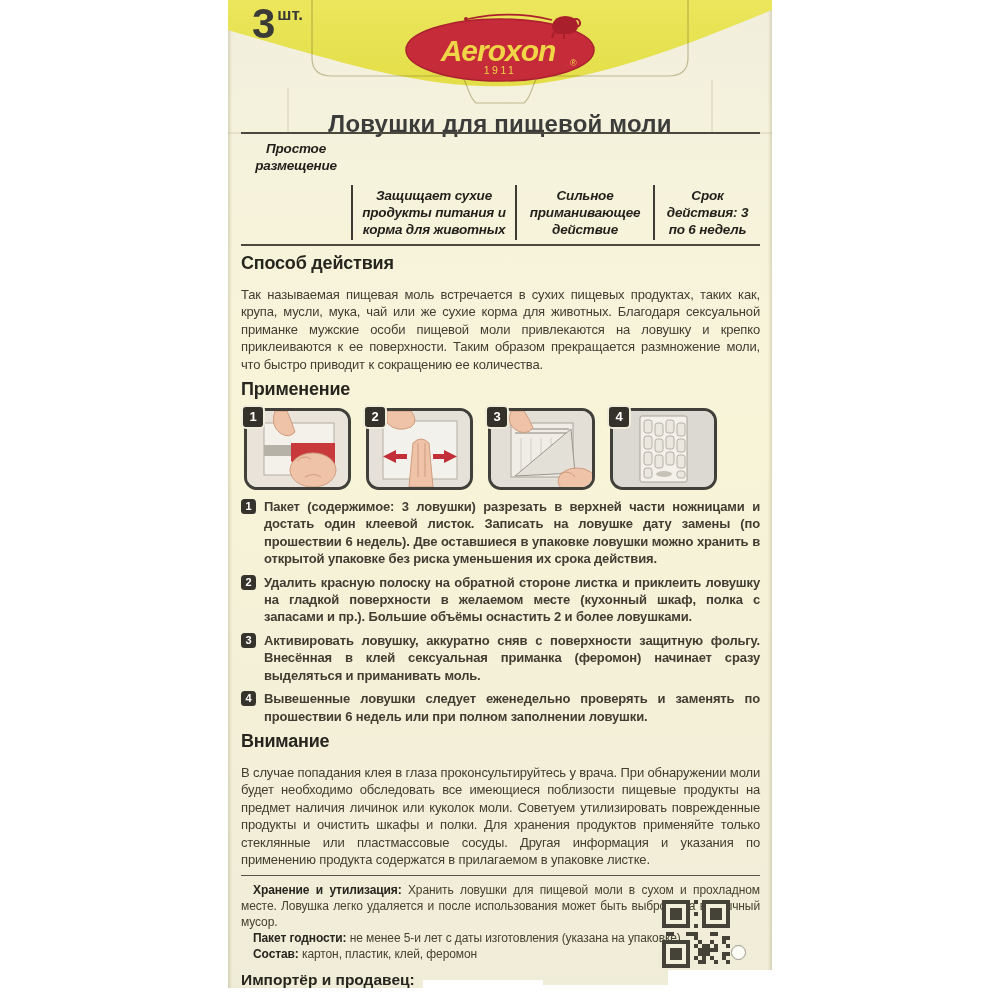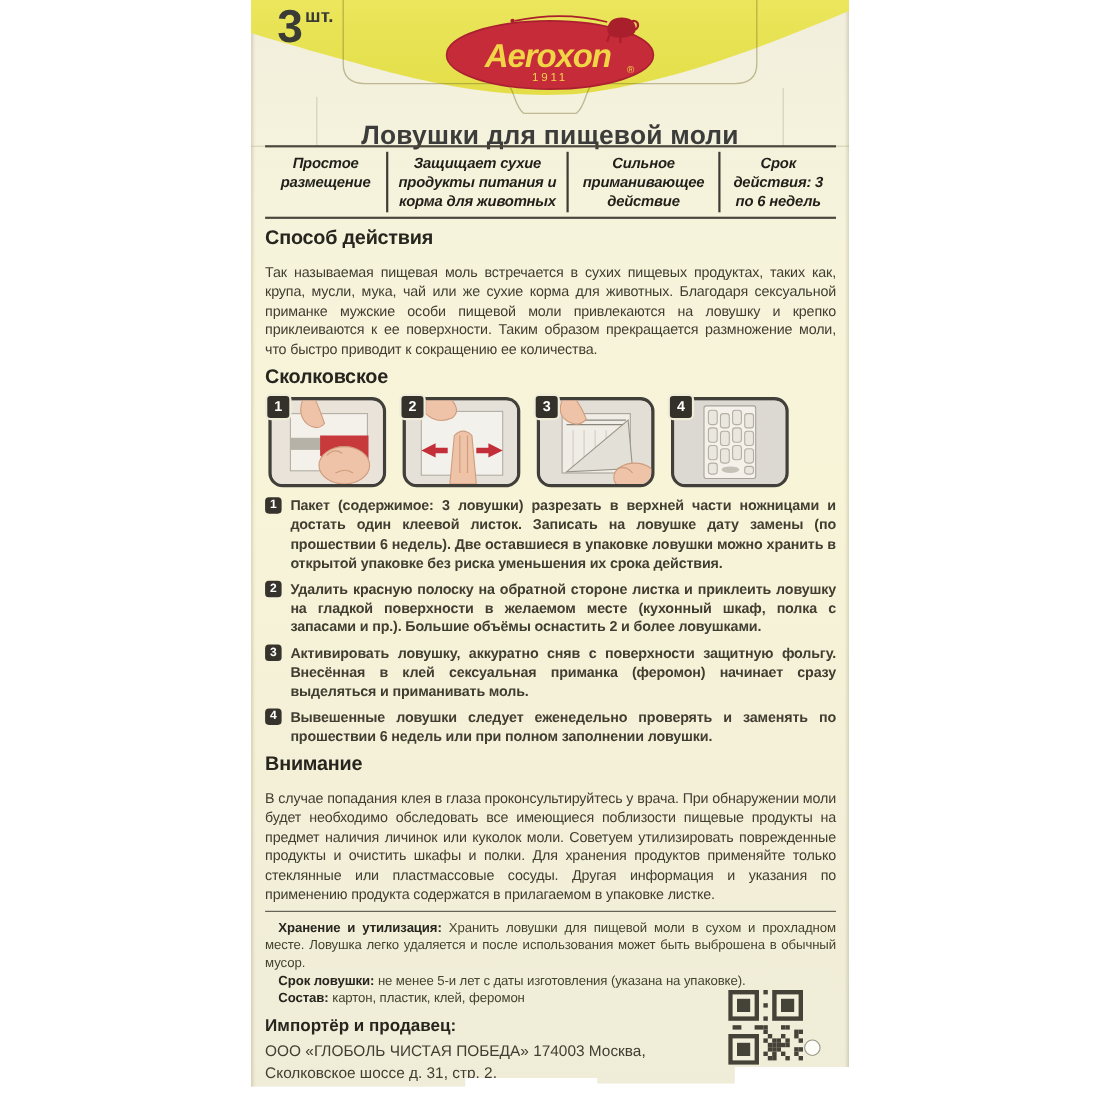--- a/index.html
+++ b/index.html
@@ -25,21 +25,21 @@
   .content{position:absolute;left:13px;right:12px;top:132px;color:#3e3b30;}
   .intro{margin:3px 0 7px;font-size:15.5px;line-height:20px;font-weight:bold;color:#201f19;text-align:justify;letter-spacing:-.2px;}
   .features{
     display:flex;align-items:flex-start;border-top:2px solid #4b483e;border-bottom:2px solid #4b483e;
     padding:4px 0;margin:0 0 7px;font-style:italic;
   }
   .feature{
     flex:1;display:flex;align-items:center;justify-content:center;text-align:center;
     font-size:13.5px;line-height:17px;font-weight:bold;color:#201f19;padding:2px 5px;letter-spacing:-.2px;
   }
-  .feature + .feature{border-left:2.5px solid #3d3b33;}
+  .feature + .feature{border-left:2.5px solid #3d3b33;margin-top:47px;}
   .f1{flex:0 0 100px;} .f2{flex:0 0 152px;} .f3{flex:0 0 126px;} .f4{flex:1;}
   h2{font-size:18px;margin:6px 0 3px;color:#26251e;letter-spacing:-.2px;}
   .body-p{margin:12px 0 4px;font-size:13px;line-height:17.4px;text-align:justify;letter-spacing:-.15px;color:#403d31;}
   .illus-row{display:flex;gap:15px;margin:8px 0 8px;padding-left:3px;}
   .illus{position:relative;width:101px;height:76px;border:3px solid #403f39;border-radius:13px;background:#e6e1d8;}
   .illus svg{display:block;width:101px;height:76px;border-radius:10px;}
   .num-badge{
     position:absolute;left:-6px;top:-6px;width:20px;height:20px;border-radius:5px;
     background:#33312a;border:2px solid #efecda;color:#fff;font-size:13px;font-weight:bold;
     text-align:center;line-height:20px;box-sizing:content-box;
@@ -113,21 +113,21 @@
     <div class="features">
       <div class="feature f1">Простое размещение</div>
       <div class="feature f2">Защищает сухие продукты питания и корма для животных</div>
       <div class="feature f3">Сильное приманивающее действие</div>
       <div class="feature f4">Срок действия: 3 по 6 недель</div>
     </div>
 
     <h2>Способ действия</h2>
     <p class="body-p">Так называемая пищевая моль встречается в сухих пищевых продуктах, таких как, крупа, мусли, мука, чай или же сухие корма для животных. Благодаря сексуальной приманке мужские особи пищевой моли привлекаются на ловушку и крепко приклеиваются к ее поверхности. Таким образом прекращается размножение моли, что быстро приводит к сокращению ее количества.</p>
 
-    <h2>Сколковское</h2>
+    <h2>Применение</h2>
 
     <div class="illus-row">
       <div class="illus">
         <svg viewBox="0 0 101 76" aria-hidden="true">
           <rect x="0" y="0" width="101" height="76" fill="#eae3da"></rect>
           <rect x="17" y="12" width="70" height="52" fill="#f3f1ea" stroke="#b3aea3"></rect>
           <rect x="17" y="34" width="36" height="11" fill="#b7b2a8"></rect>
           <path d="M44 32 H88 V63 H57 L44 50 Z" fill="#c8393c"></path>
           <path d="M28 0 Q23 14 33 22 Q42 28 48 21 Q44 9 40 0 Z" fill="#eec3a7" stroke="#cf9c7e"></path>
           <ellipse cx="66" cy="59" rx="23" ry="17" fill="#eec3a7" stroke="#cf9c7e"></ellipse>
@@ -208,21 +208,21 @@
     <h2>Внимание</h2>
     <p class="body-p">В случае попадания клея в глаза проконсультируйтесь у врача. При обнаружении моли будет необходимо обследовать все имеющиеся поблизости пищевые продукты на предмет наличия личинок или куколок моли. Советуем утилизировать поврежденные продукты и очистить шкафы и полки. Для хранения продуктов применяйте только стеклянные или пластмассовые сосуды. Другая информация и указания по применению продукта содержатся в прилагаемом в упаковке листке.</p>
 
     <hr class="fine-rule">
 
     <p class="fine-p">
       <b>Хранение и утилизация:</b>
       <span>Хранить ловушки для пищевой моли в сухом и прохладном месте. Ловушка легко удаляется и после использования может быть выброшена в обычный мусор.</span>
     </p>
     <p class="fine-p">
-      <b>Срок ловушки:</b>
+      <b>Пакет годности:</b>
       <span>не менее 5-и лет с даты изготовления (указана на упаковке).</span>
     </p>
     <p class="fine-p">
       <b>Состав:</b>
       <span>картон, пластик, клей, феромон</span>
     </p>
 
     <div class="importer-h">Импортёр и продавец:</div>
     <div class="addr">ООО «ГЛОБОЛЬ ЧИСТАЯ ПОБЕДА» 174003 Москва,</div>
     <div class="addr">Сколковское шоссе д. 31, стр. 2.</div>

